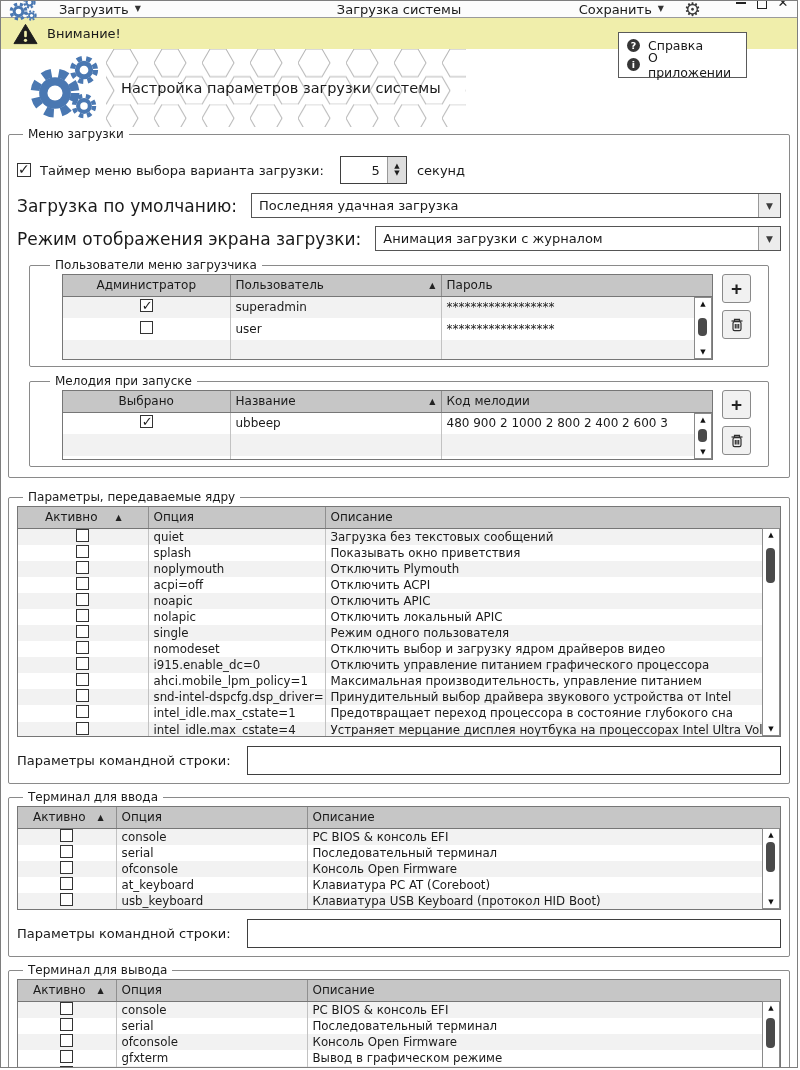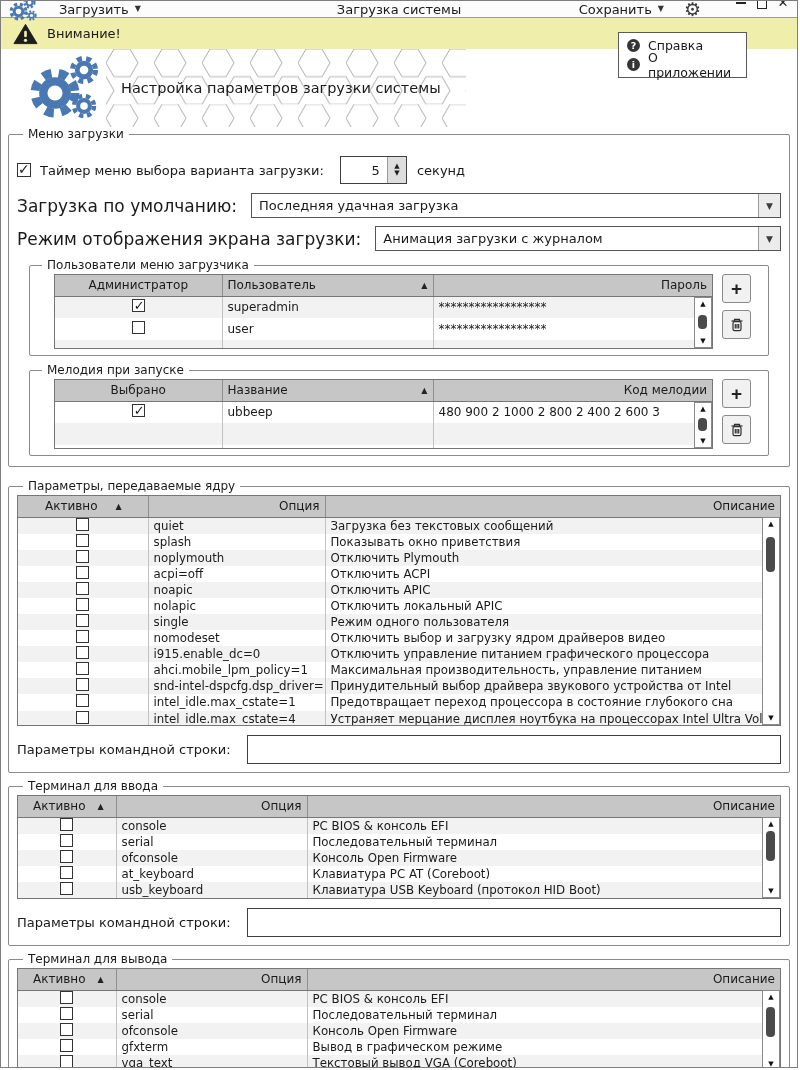--- a/index.html
+++ b/index.html
@@ -38,21 +38,21 @@
   
   .apphead{height:78px;position:relative;}
   .biglogo{position:absolute;left:28px;top:6px;width:94px;height:68px;}
   .biglogo svg{position:absolute;}
   .bl1{left:0;top:12px;} .bl2{left:40px;top:0;} .bl3{left:42px;top:38px;}
   .hexwrap{position:absolute;left:105px;top:0;width:360px;height:78px;overflow:hidden;}
   .apphead-title{position:absolute;left:120px;top:31px;font-size:14.5px;z-index:2;}
   
   fieldset{border:1px solid #8a8a8a;border-radius:2px;margin:0 7px;padding:2px 8px 8px 8px;}
   legend{font-size:12px;padding:0 5px;margin-left:6px;}
-  fieldset.inner{margin:7px 12px 0 12px;padding:2px 6px 6px 6px;}
+  fieldset.inner{margin:7px 12px 0 12px;padding:2px 6px 6px 14px;}
   
   .frow{display:flex;align-items:center;}
   .timer-row{height:30px;margin-top:12px;}
   .timer-row label{margin-left:9px;font-size:13px;}
   .spinbox{display:flex;align-items:stretch;width:67px;height:28px;border:1.5px solid #3f3f3f;background:#fff;margin-left:16px;}
   .spin-val{flex:1;display:flex;align-items:center;justify-content:flex-end;padding-right:7px;font-size:13px;}
   .spin-btns{width:19px;background:#dedede;border-left:1px solid #999;display:flex;flex-direction:column;
     align-items:center;justify-content:center;line-height:1;}
   .spin-btns span{font-size:7px;color:#1d1d1d;}
   .unit{margin-left:10px;font-size:13px;}
@@ -63,21 +63,21 @@
   .combo-arrow{width:22px;background:#ececec;border-left:1px solid #999;display:flex;align-items:center;justify-content:center;color:#3d3d3d;font-size:9px;}
   
   .checkbox{width:14px;height:14px;border:1.5px solid #333;background:#fff;display:inline-block;position:relative;flex:0 0 14px;}
   .checkbox.checked::after{content:"✓";position:absolute;left:0px;top:-3px;font-size:14px;font-weight:bold;color:#1c1c1c;}
   .grid .checkbox{width:13px;height:13px;border-width:1px;flex-basis:13px;}
   .grid .checkbox.checked::after{font-size:13px;top:-2px;left:1px;}
   
   .tgroup{display:flex;align-items:flex-start;}
   .tablewrap{flex:1;position:relative;border:1px solid #767676;overflow:hidden;background:#fff;}
   table.grid{width:100%;border-collapse:collapse;table-layout:fixed;}
-  .grid th{background:#c6c6c6;font-weight:normal;font-size:12px;text-align:right;
+  .grid th{background:#c6c6c6;font-weight:normal;font-size:12px;text-align:left;
     border-right:1px solid #8f8f8f;border-bottom:1px solid #767676;padding:0 5px;height:21px;}
   .grid th:last-child{border-right:none;}
   .grid td{border-right:1px solid #c2c2c2;padding:0 5px;font-size:12px;overflow:hidden;white-space:nowrap;}
   .grid td:last-child{border-right:none;padding-right:24px;}
   .grid td.c-check{text-align:center;padding:0;}
   .grid tbody tr:nth-child(odd){background:#f2f2f2;}
   .grid tbody tr:nth-child(even){background:#ffffff;}
   .grid tbody.stripe-flip tr:nth-child(odd){background:#ffffff;}
   .grid tbody.stripe-flip tr:nth-child(even){background:#f2f2f2;}
   .rows-lg td{height:22px;}
@@ -223,21 +223,21 @@
       <span class="lbl">Режим отображения экрана загрузки:</span>
       <div class="combobox">
         <span class="combo-text">Анимация загрузки с журналом</span>
         <span class="combo-arrow">▼</span>
       </div>
     </div>
 
     <fieldset class="inner">
       <legend><span>Пользователи меню загрузчика</span></legend>
       <div class="tgroup" style="padding-left:18px;">
-        <div class="tablewrap" style="height:75px;">
+        <div class="tablewrap" style="height:86px;">
           <table class="grid rows-lg">
             <colgroup>
                 <col style="width:167px;">
                 <col style="width:211px;">
                 <col>
               </colgroup>
             <thead>
                 <tr>
               <th class="th-center">Администратор</th>
               <th>

